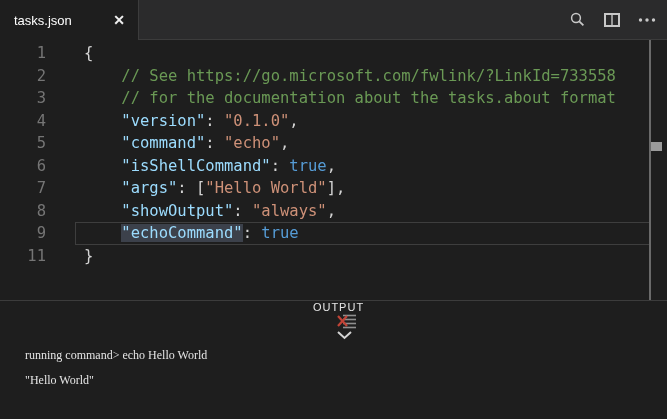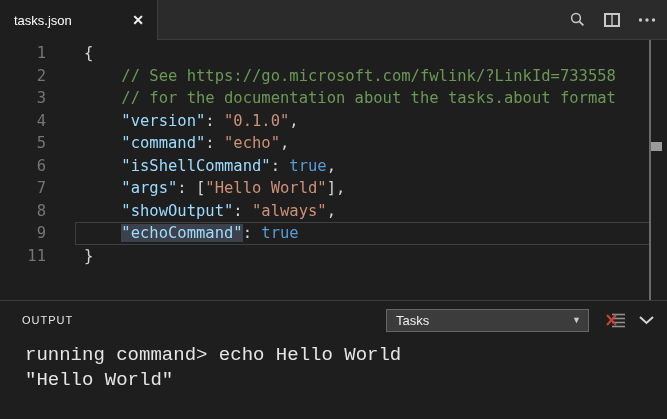--- a/index.html
+++ b/index.html
@@ -1,21 +1,21 @@
 <!DOCTYPE html>
 <html style="--c-editor-bg: #1e1e1e; --c-tab-bg: #1e1e1e; --c-tabstrip-bg: #2b2b2c; --c-border: #3c3c3c; --c-linenum: #757575; --c-punct: #d4d4d4; --c-comment: #6a9955; --c-key: #9cdcfe; --c-string: #ce9178; --c-bool: #569cd6; --c-selection: #3c414b; --c-curline-border: #3e3e3e; --c-clear-x-red: #c14437;"><head>
 <meta charset="utf-8">
 <style>
   html,body{margin:0;padding:0;background:#111;}
   .app{position:relative;width:667px;height:419px;background:var(--c-editor-bg,#1e1e1e);
        font-family:"Liberation Sans",sans-serif;overflow:hidden;color:#ddd;}
 
   
   .tabbar{display:flex;height:40px;align-items:stretch;}
-  .tab{width:157px;display:flex;align-items:center;padding-left:14px;box-sizing:border-box;
+  .tab{width:138px;display:flex;align-items:center;padding-left:14px;box-sizing:border-box;
        background:var(--c-tab-bg,#1e1e1e);}
   .tab-label{font-size:13px;color:#fff;}
   .tab-close{margin-left:auto;margin-right:13px;font-size:14px;font-weight:bold;color:#f0f0f0;cursor:pointer;}
   .tab-rest{flex:1;display:flex;align-items:center;background:var(--c-tabstrip-bg,#2b2b2c);
             border-left:1px solid var(--c-border,#3c3c3c);border-bottom:1px solid var(--c-border,#3c3c3c);}
   .tab-actions{margin-left:auto;display:flex;align-items:center;gap:15px;padding-right:10px;}
   .tab-actions .icon{display:flex;align-items:center;justify-content:center;width:20px;height:20px;cursor:pointer;}
 
   
   .editor{position:relative;height:260px;padding-top:2px;box-sizing:border-box;
@@ -37,32 +37,32 @@
   
   .vline-a{position:absolute;left:649px;top:40px;width:2px;height:262px;background:#6a6a6a;}
   .vline-b{position:absolute;left:649px;top:342px;width:2px;height:77px;background:#5a5a5a;}
   .tick{position:absolute;left:650px;width:17px;height:1px;background:#555;}
   .tick1{top:342px;} .tick2{top:365px;}
   .sb-thumb{position:absolute;left:651px;top:142px;width:11px;height:9px;background:#9b9b9b;cursor:pointer;}
 
   
   .panel{position:absolute;left:0;right:0;bottom:0;height:119px;box-sizing:border-box;
          border-top:1px solid var(--c-border,#3f3f3f);background:var(--c-editor-bg,#1e1e1e);}
-  .panel-header{display:flex;align-items:center;height:38px;padding:0 12px 0 22px;}
+  .panel-header{display:flex;align-items:center;height:38px;padding:0 12px 0 22px;flex-direction:column;}
   .panel-title{font-size:11px;letter-spacing:1px;color:#e7e7e7;}
   .spacer{flex:1;}
   .dropdown{display:flex;align-items:center;width:203px;height:23px;box-sizing:border-box;
             background:#3c3c3c;border:1px solid #666;cursor:pointer;}
   .dropdown-value{padding-left:9px;font-size:13px;color:#efefef;}
   .dropdown-arrow{margin-left:auto;padding-right:7px;font-size:9px;color:#ccc;}
   .panel-action{display:flex;align-items:center;justify-content:center;cursor:pointer;}
   .clear-btn{margin-left:17px;}
   .collapse-btn{margin-left:12px;}
-  .panel-body{padding:4px 0 0 25px;font-family:Liberation Mono, monospace;
-              font-size:19px;line-height:25px;color:#e5e5e5;white-space:pre;}
+  .panel-body{padding:4px 0 0 25px;font-family:Liberation Serif, serif;
+              font-size:12px;line-height:25px;color:#e5e5e5;white-space:pre;}
 </style>
 </head>
 <body>
 
 <div class="app">
 
   <div class="tabbar">
     <div class="tab">
       <span class="tab-label">tasks.json</span>
       <span class="tab-close">✕</span>
@@ -111,24 +111,20 @@
   <div class="vline-a"></div>
   <div class="sb-thumb"></div>
   <div class="vline-b"></div>
   <div class="tick tick1"></div>
   <div class="tick tick2"></div>
 
   <div class="panel">
     <div class="panel-header">
       <span class="panel-title">OUTPUT</span>
       <span class="spacer"></span>
-      <div class="dropdown">
-        <span class="dropdown-value">Tasks</span>
-        <span class="dropdown-arrow">▼</span>
-      </div>
       <span class="panel-action clear-btn">
         <svg width="20" height="17" viewBox="0 0 20 17">
           <line x1="6" y1="2.5" x2="19" y2="2.5" stroke="#8f8f8f" stroke-width="1.6"></line>
           <line x1="6" y1="6.5" x2="19" y2="6.5" stroke="#8f8f8f" stroke-width="1.6"></line>
           <line x1="6" y1="10.5" x2="19" y2="10.5" stroke="#8f8f8f" stroke-width="1.6"></line>
           <line x1="6" y1="14.5" x2="19" y2="14.5" stroke="#8f8f8f" stroke-width="1.6"></line>
           <line x1="1" y1="3" x2="10" y2="13" stroke="#c14437" stroke-width="2.2"></line>
           <line x1="10" y1="3" x2="1" y2="13" stroke="#c14437" stroke-width="2.2"></line>
         </svg>
       </span>

